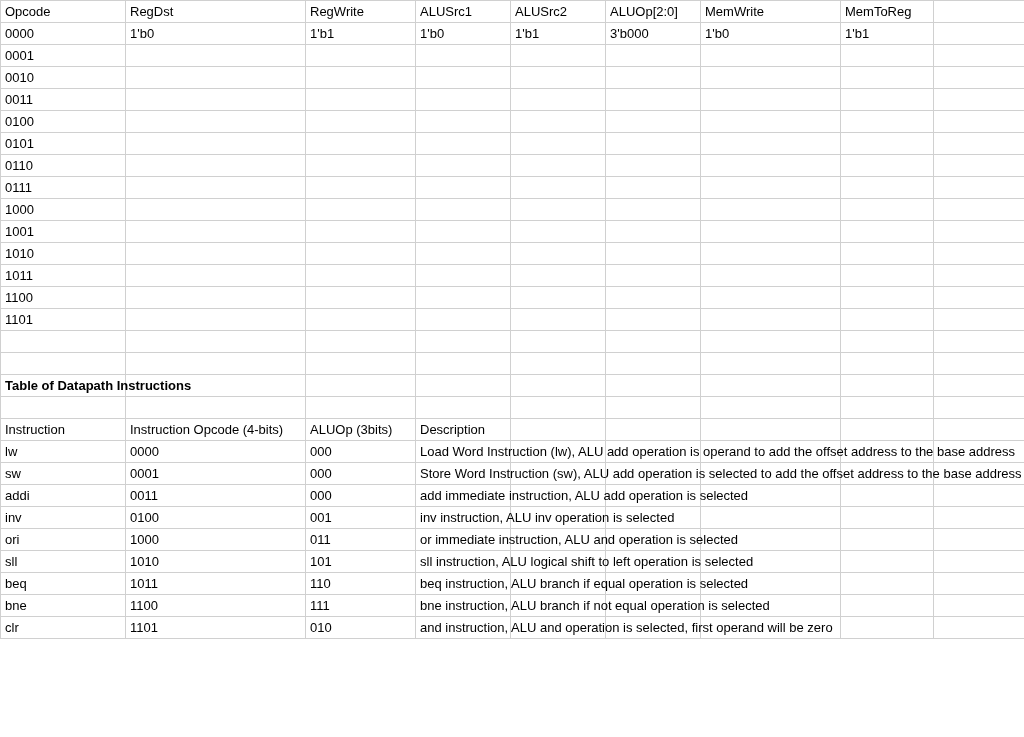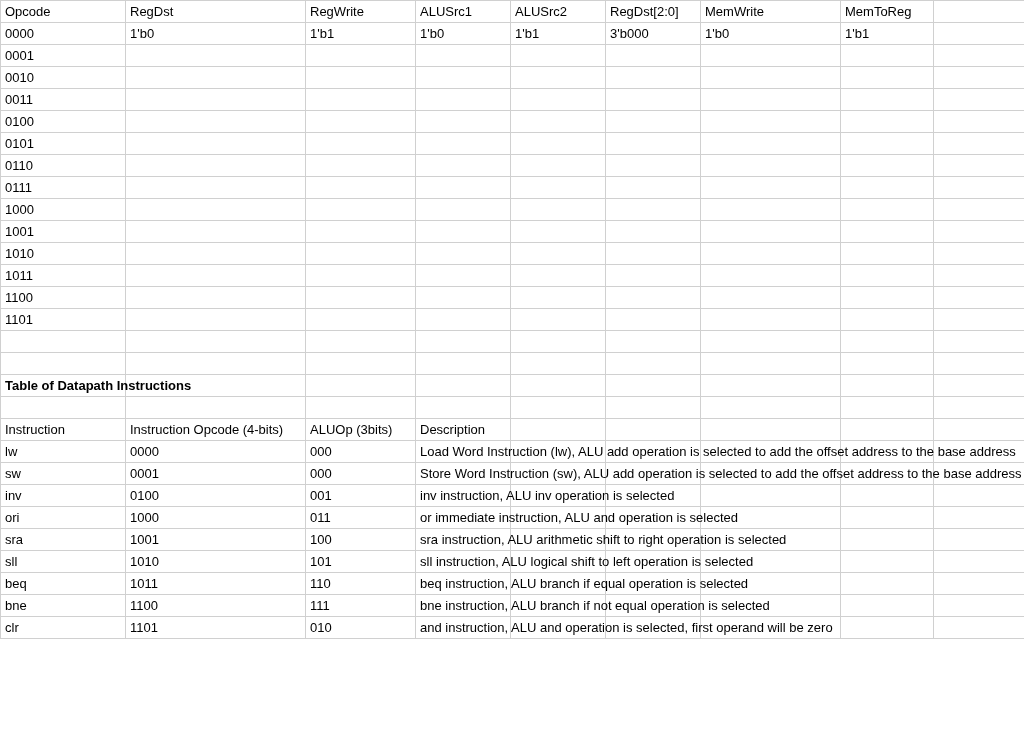--- a/index.html
+++ b/index.html
@@ -59,21 +59,21 @@
       <col class="c8">
       <col class="c9">
 </colgroup>
 <tbody id="grid-body">
       <tr>
         <td>Opcode</td>
         <td>RegDst</td>
         <td>RegWrite</td>
         <td>ALUSrc1</td>
         <td>ALUSrc2</td>
-        <td>RegDst[2:0]</td>
+        <td>ALUOp[2:0]</td>
         <td>MemWrite</td>
         <td>MemToReg</td>
         <td></td>
       </tr>
       <tr>
         <td>0000</td>
         <td>1'b0</td>
         <td>1'b1</td>
         <td>1'b0</td>
         <td>1'b1</td>
@@ -280,21 +280,21 @@
         <td></td>
         <td></td>
         <td></td>
         <td></td>
       </tr>
       <tr>
         <td>lw</td>
         <td>0000</td>
         <td>000</td>
         <td class="over">
-          <span>Load Word Instruction (lw), ALU add operation is selected to add the offset address to the base address</span>
+          <span>Load Word Instruction (lw), ALU add operation is operand to add the offset address to the base address</span>
         </td>
         <td></td>
         <td></td>
         <td></td>
         <td></td>
         <td></td>
       </tr>
       <tr>
         <td>sw</td>
         <td>0001</td>
@@ -302,51 +302,51 @@
         <td class="over">
           <span>Store Word Instruction (sw), ALU add operation is selected to add the offset address to the base address</span>
         </td>
         <td></td>
         <td></td>
         <td></td>
         <td></td>
         <td></td>
       </tr>
       <tr>
+        <td>addi</td>
+        <td>0011</td>
+        <td>000</td>
+        <td class="over">
+          <span>add immediate instruction, ALU add operation is selected</span>
+        </td>
+        <td></td>
+        <td></td>
+        <td></td>
+        <td></td>
+        <td></td>
+      </tr>
+      <tr>
         <td>inv</td>
         <td>0100</td>
         <td>001</td>
         <td class="over">
           <span>inv instruction, ALU inv operation is selected</span>
         </td>
         <td></td>
         <td></td>
         <td></td>
         <td></td>
         <td></td>
       </tr>
       <tr>
         <td>ori</td>
         <td>1000</td>
         <td>011</td>
         <td class="over">
           <span>or immediate instruction, ALU and operation is selected</span>
-        </td>
-        <td></td>
-        <td></td>
-        <td></td>
-        <td></td>
-        <td></td>
-      </tr>
-      <tr>
-        <td>sra</td>
-        <td>1001</td>
-        <td>100</td>
-        <td class="over">
-          <span>sra instruction, ALU arithmetic shift to right operation is selected</span>
         </td>
         <td></td>
         <td></td>
         <td></td>
         <td></td>
         <td></td>
       </tr>
       <tr>
         <td>sll</td>
         <td>1010</td>

